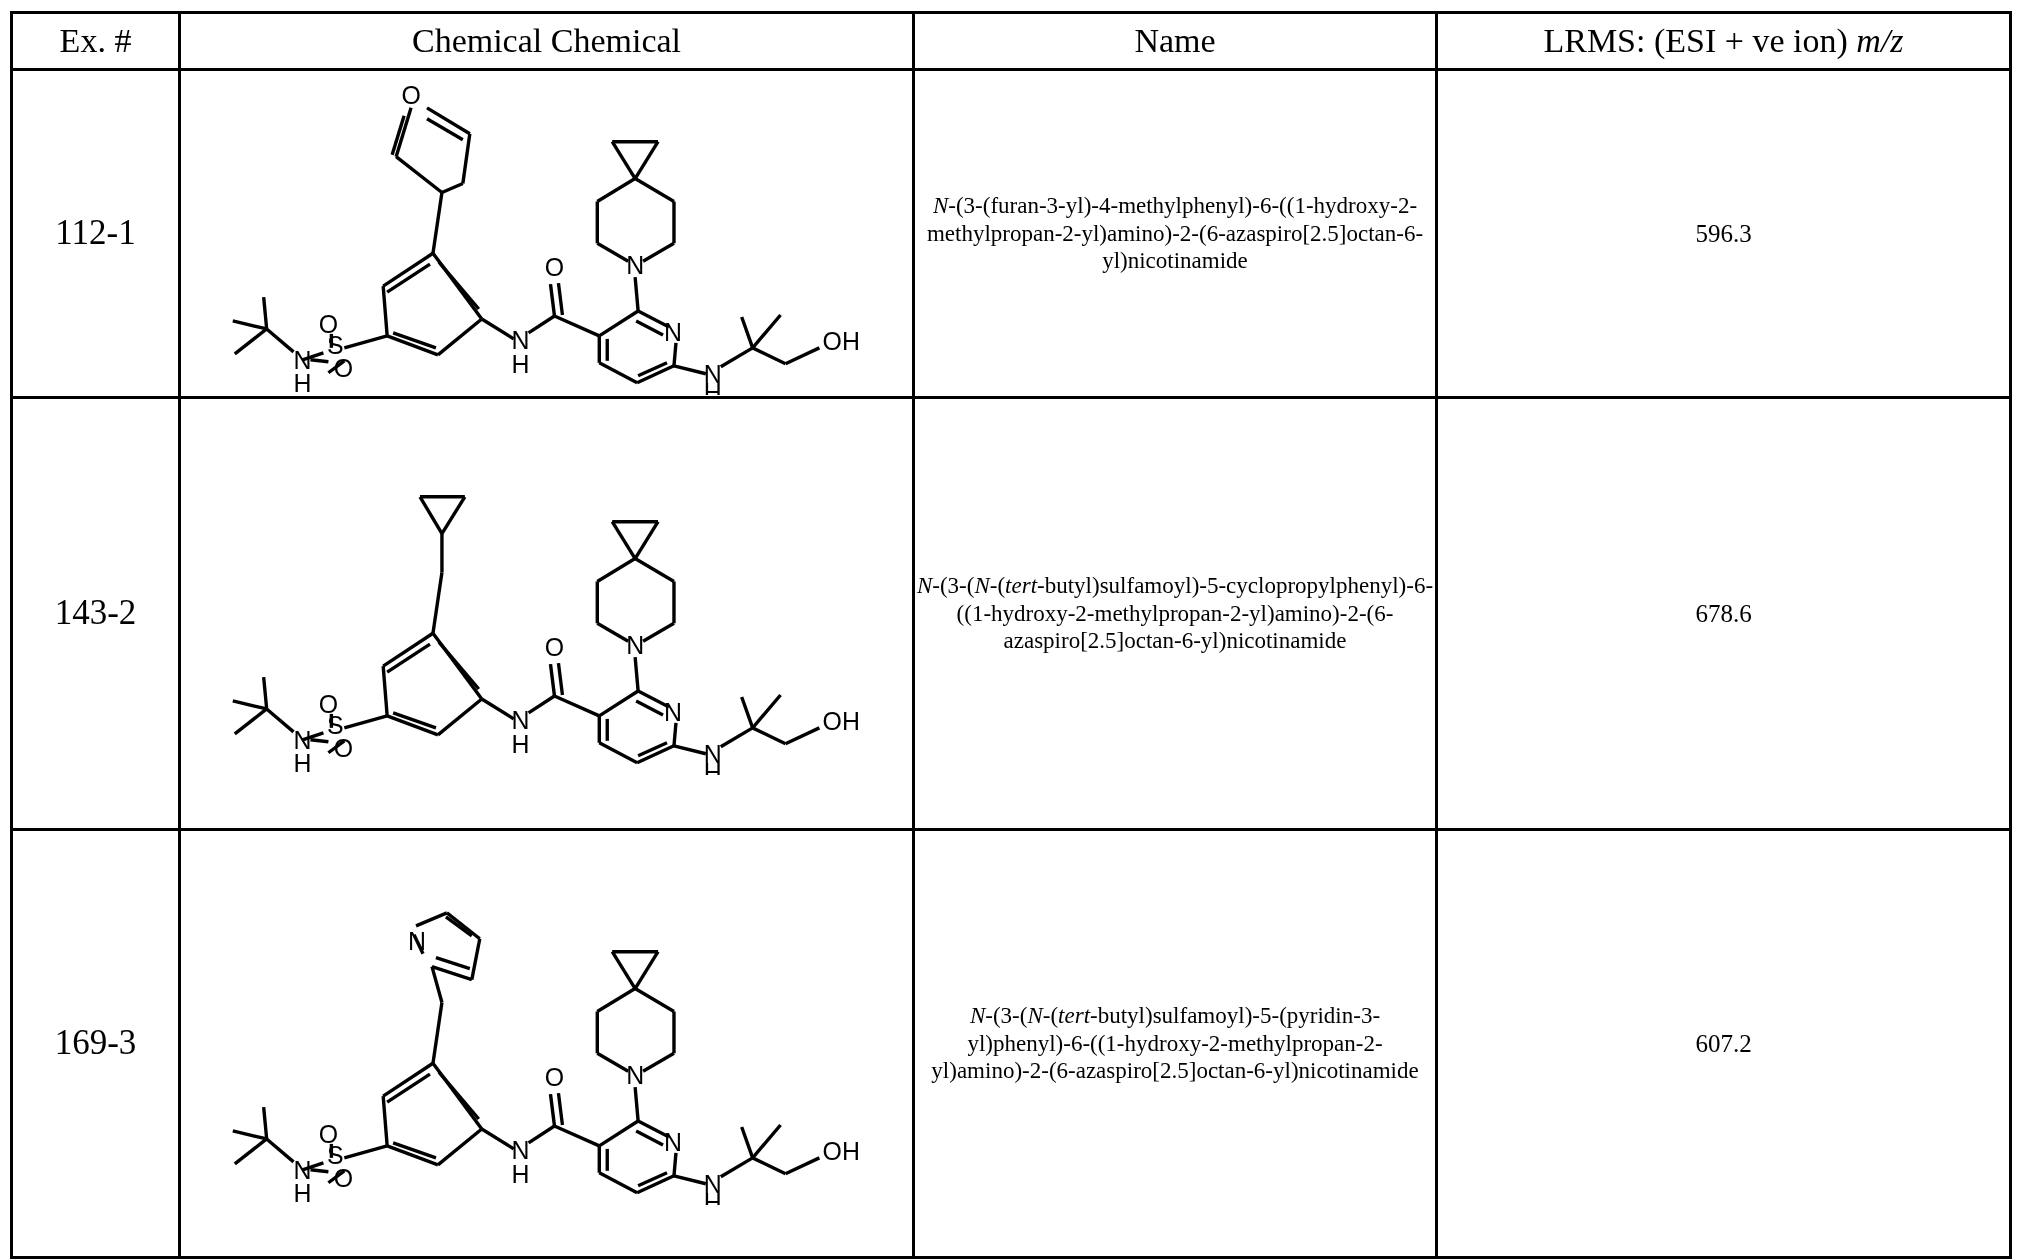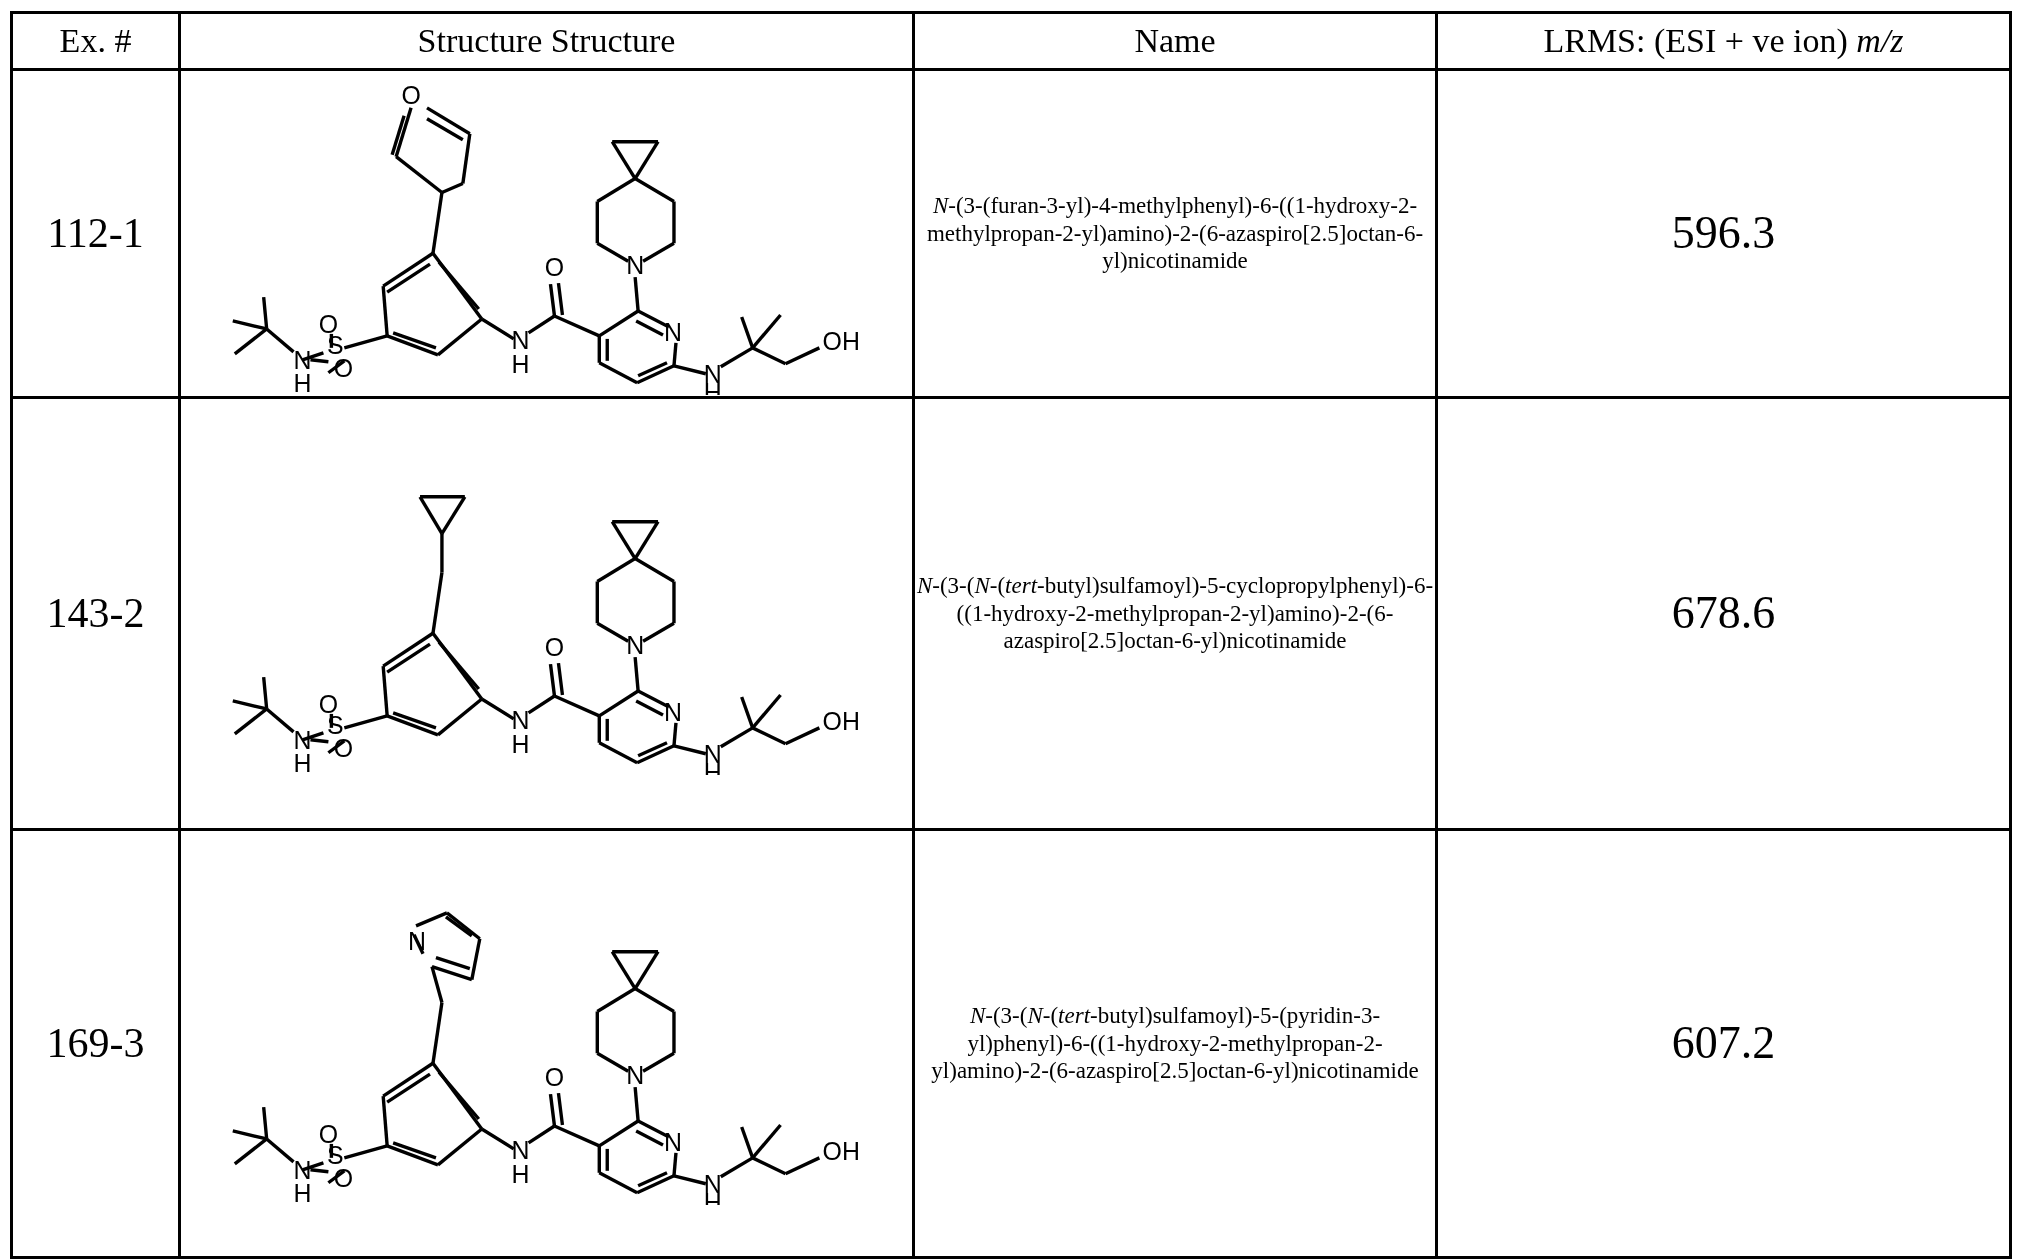--- a/index.html
+++ b/index.html
@@ -46,26 +46,26 @@
     font-size: 34px;
     font-weight: normal;
     text-align: center;
     line-height: 1.05;
     white-space: nowrap;
   }
   .hdr-italic { font-style: italic; }
 
   td.ex-cell {
     text-align: center;
-    font-size: 42px;
+    font-size: 35px;
     line-height: 1.1;
   }
   td.lrms-cell {
     text-align: center;
-    font-size: 46px;
+    font-size: 25px;
     line-height: 1.1;
   }
   td.name-cell {
     text-align: center;
     font-size: 23px;
     line-height: 1.215;
     padding: 2px 4px;
     word-break: break-word;
     hyphens: none;
   }
@@ -111,21 +111,21 @@
   <table class="patent-table">
     <colgroup>
       <col class="col-ex">
         <col class="col-str">
         <col class="col-nam">
         <col class="col-lrms">
     </colgroup>
     <thead>
       <tr>
         <th>Ex. #</th>
-        <th>Structure Structure</th>
+        <th>Chemical Chemical</th>
         <th>Name</th>
         <th><span>LRMS: (ESI + ve ion) </span><span class="hdr-italic">m/z</span></th>
       </tr>
     </thead>
     <tbody>
 
       <tr class="row-1">
         <td class="ex-cell">112-1</td>
         <td class="struct-cell">
           <span class="struct-wrap">

